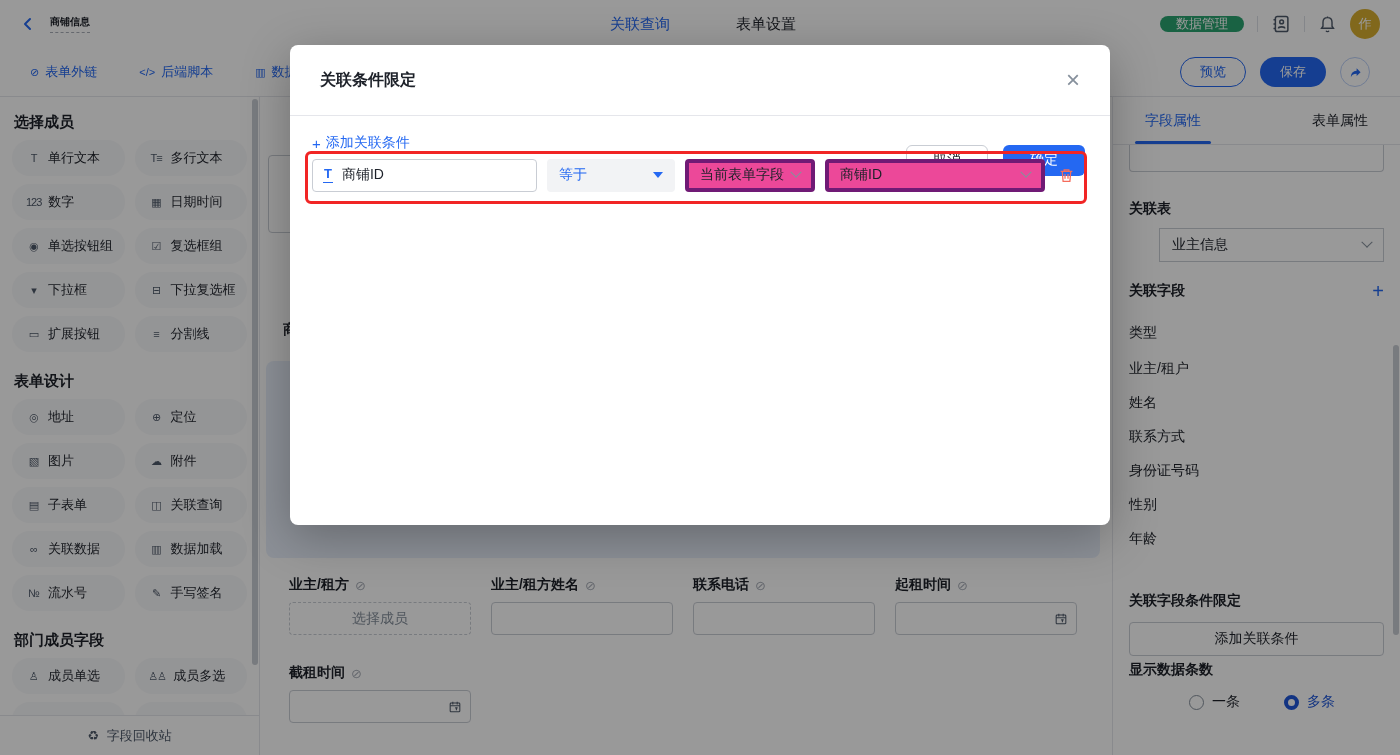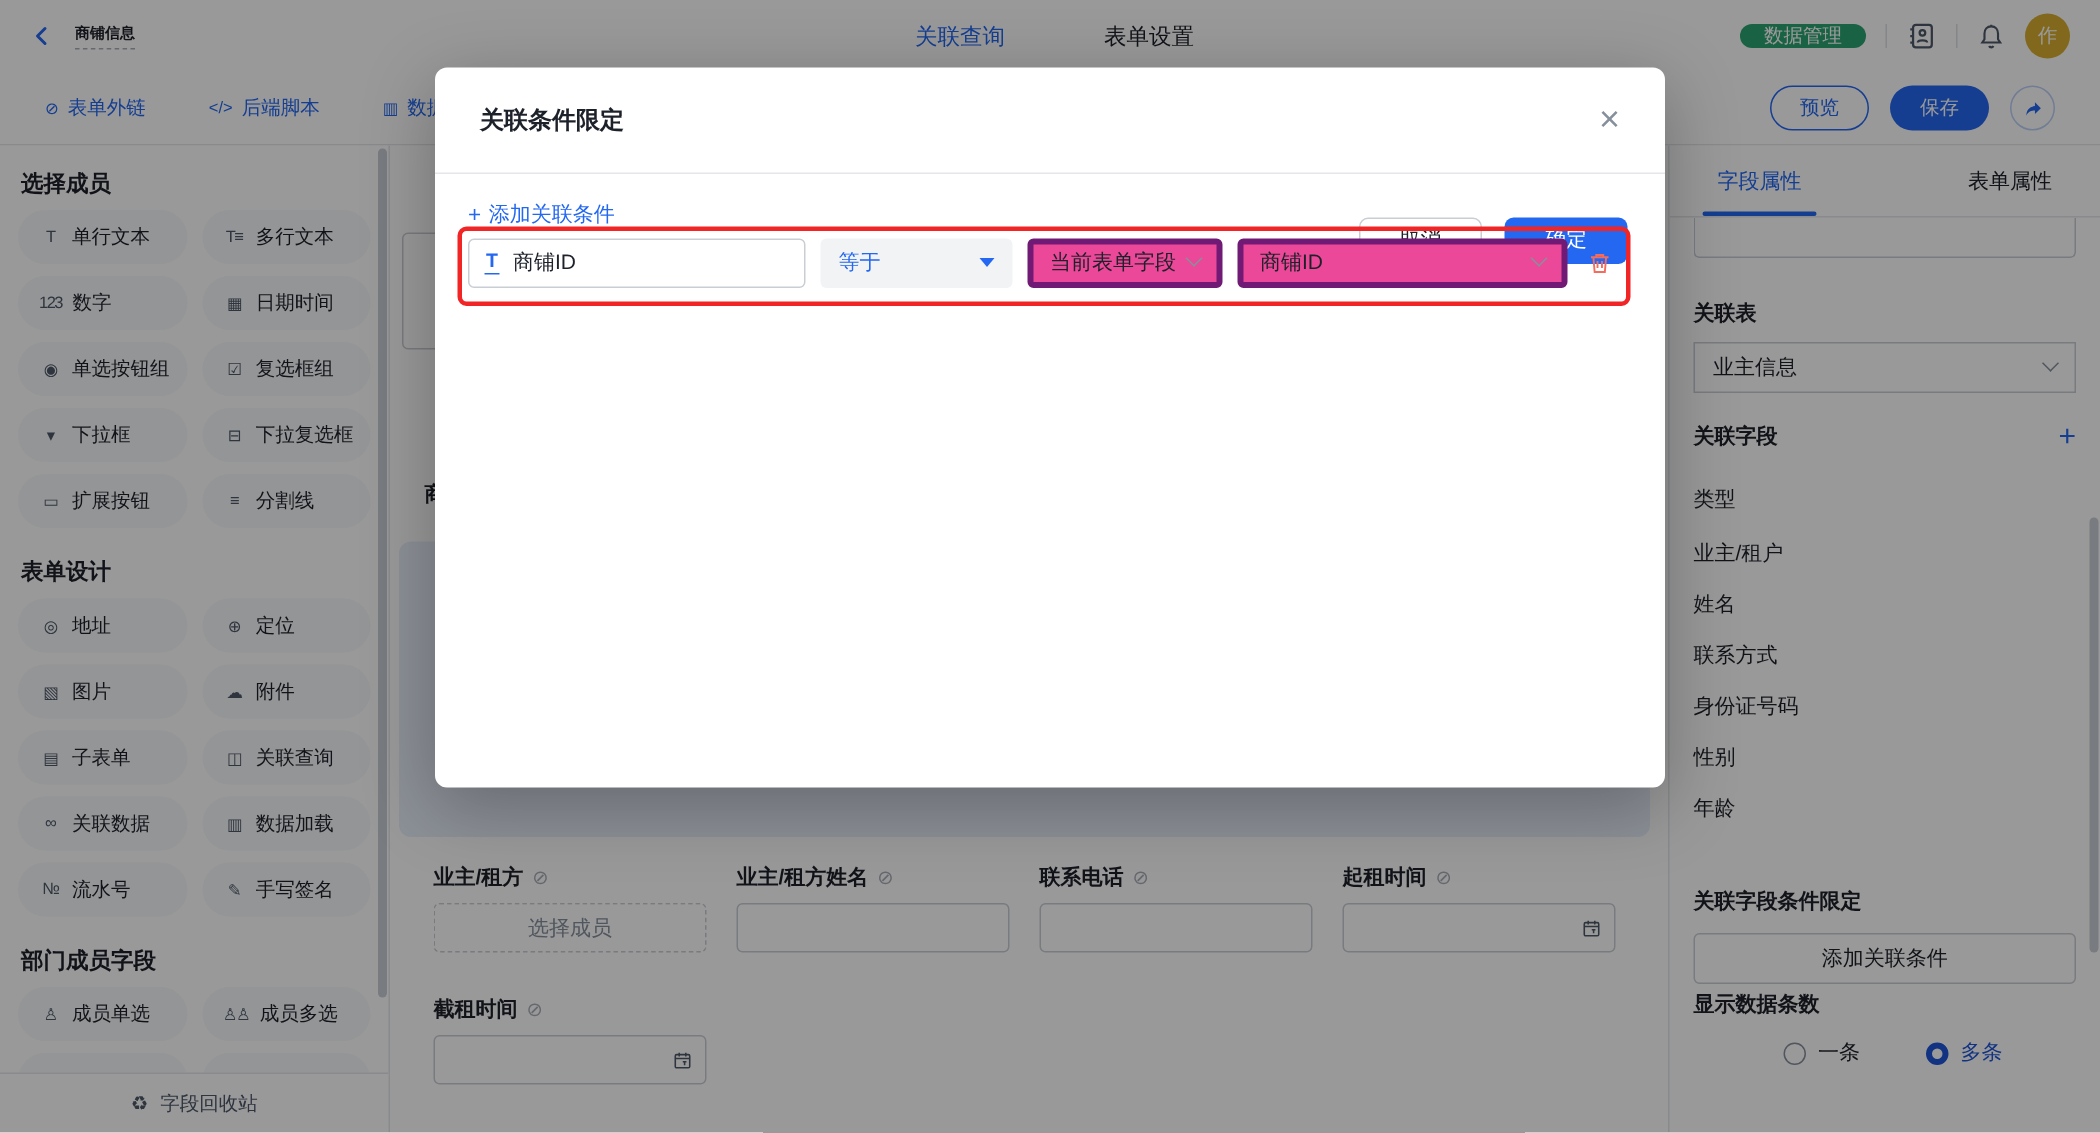--- a/index.html
+++ b/index.html
@@ -56,21 +56,21 @@
   
   .panel { position: absolute; top: 97px; right: 0; width: 288px; bottom: 0; background: #fff; border-left: 1px solid #E5E6EB; overflow: hidden; }
   .p-tabs { height: 48px; border-bottom: 1px solid #E5E6EB; display: flex; gap: 47px; }
   .p-tab { flex: 1; display: flex; align-items: center; justify-content: center; font-size: 14px; font-weight: 500; color: #1D2129; position: relative; cursor: pointer; }
   .p-tab.active { color: var(--accent); }
   .p-tab.active::after { content: ""; position: absolute; bottom: 0; left: 50%; transform: translateX(-50%); width: 76px; height: 3px; background: var(--accent); border-radius: 2px; }
   .p-body { padding: 0 16px; position: relative; height: 610px; overflow: hidden; }
   .p-input-partial { height: 27px; border: 1px solid #C9CDD4; border-top: none; border-radius: 0 0 4px 4px; }
   .p-label { font-size: 14px; font-weight: 700; color: #1D2129; }
   .mt28 { margin-top: 28px; } .mt36 { margin-top: 36px; } .mt22 { margin-top: 5px; }
-  .p-select { height: 34px; border: 1px solid #C9CDD4; border-radius: 0; display: flex; align-items: center; justify-content: space-between; padding: 0 12px; font-size: 14px; color: #1D2129; margin-top: 10px; cursor: pointer; }
+  .p-select { height: 34px; border: 1px solid #C9CDD4; border-radius: 0; display: flex; align-items: center; justify-content: space-between; padding: 0 12px; font-size: 14px; color: #1D2129; margin-top: 10px; cursor: pointer; margin-left: 30px; }
   .chev { width: 8px; height: 8px; border-right: 1.5px solid #86909C; border-bottom: 1.5px solid #86909C; transform: rotate(45deg) translate(-2px,-2px); }
   .p-row { display: flex; justify-content: space-between; align-items: center; margin-top: 20px; }
   .p-plus { color: var(--accent); font-size: 20px; font-weight: 400; cursor: pointer; line-height: 14px; }
   .p-list { margin-top: 2px; }
   .p-item { height: 34px; display: flex; align-items: center; font-size: 14px; color: #1D2129; cursor: pointer; }
   .p-type { height: 34px; display: flex; align-items: center; font-size: 14px; color: #1D2129; margin-top: 16px; }
   .p-btn { height: 34px; border: 1px solid #C9CDD4; border-radius: 4px; display: flex; align-items: center; justify-content: center; font-size: 14px; color: #1D2129; margin-top: 12px; cursor: pointer; background: #fff; }
   .p-radios { display: flex; gap: 44px; margin-top: 14px; padding-left: 60px; }
   .radio-opt { display: flex; align-items: center; gap: 8px; font-size: 14px; color: #1D2129; cursor: pointer; }
   .radio { width: 15px; height: 15px; border: 1.5px solid #86909C; border-radius: 50%; background: #fff; }

